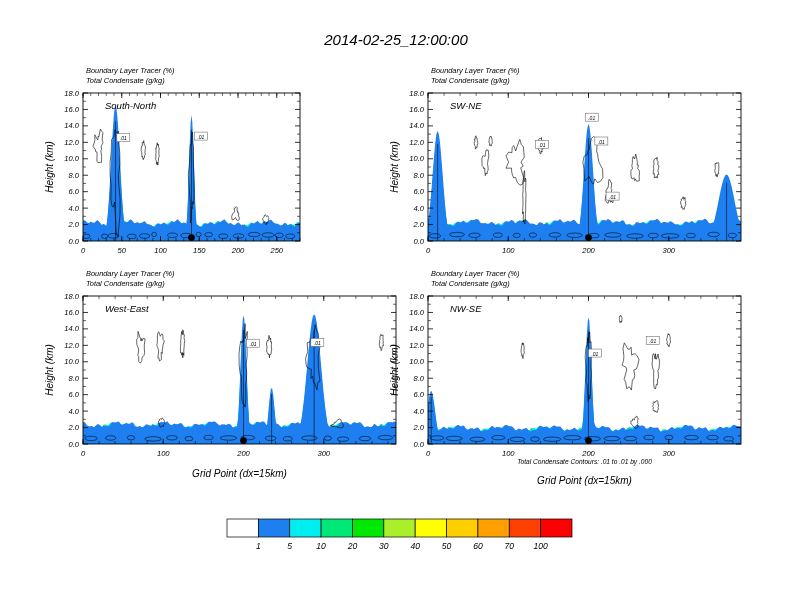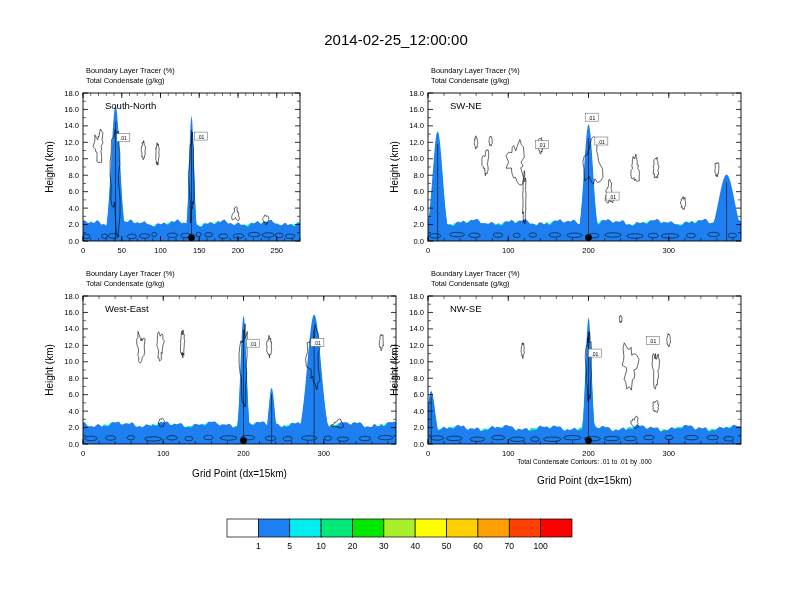--- a/index.html
+++ b/index.html
@@ -1,21 +1,21 @@
 <!DOCTYPE html>
 <html><head>
 <meta charset="utf-8">
 <style>
   html,body{margin:0;padding:0;}
   body{
     width:792px;height:612px;background:#ffffff;
     font-family:"Liberation Sans", sans-serif;
     color:#000;overflow:hidden;position:relative;
   }
-  #figure{position:absolute;left:0;top:0;width:792px;height:612px;}
+  #figure{position:absolute;left:0;top:0;width:792px;height:612px;font-style:italic;}
   .ttl{font-size:15px;}
   .hdr{font-size:7.4px;}
   .panlbl{font-size:9.5px;}
   .tick{font-size:7.6px;}
   .axlbl{font-size:10px;}
   .note{font-size:6.6px;}
   .cblbl{font-size:8.6px;}
   .clab{font-size:5px;}
   svg{display:block;}
 </style>

